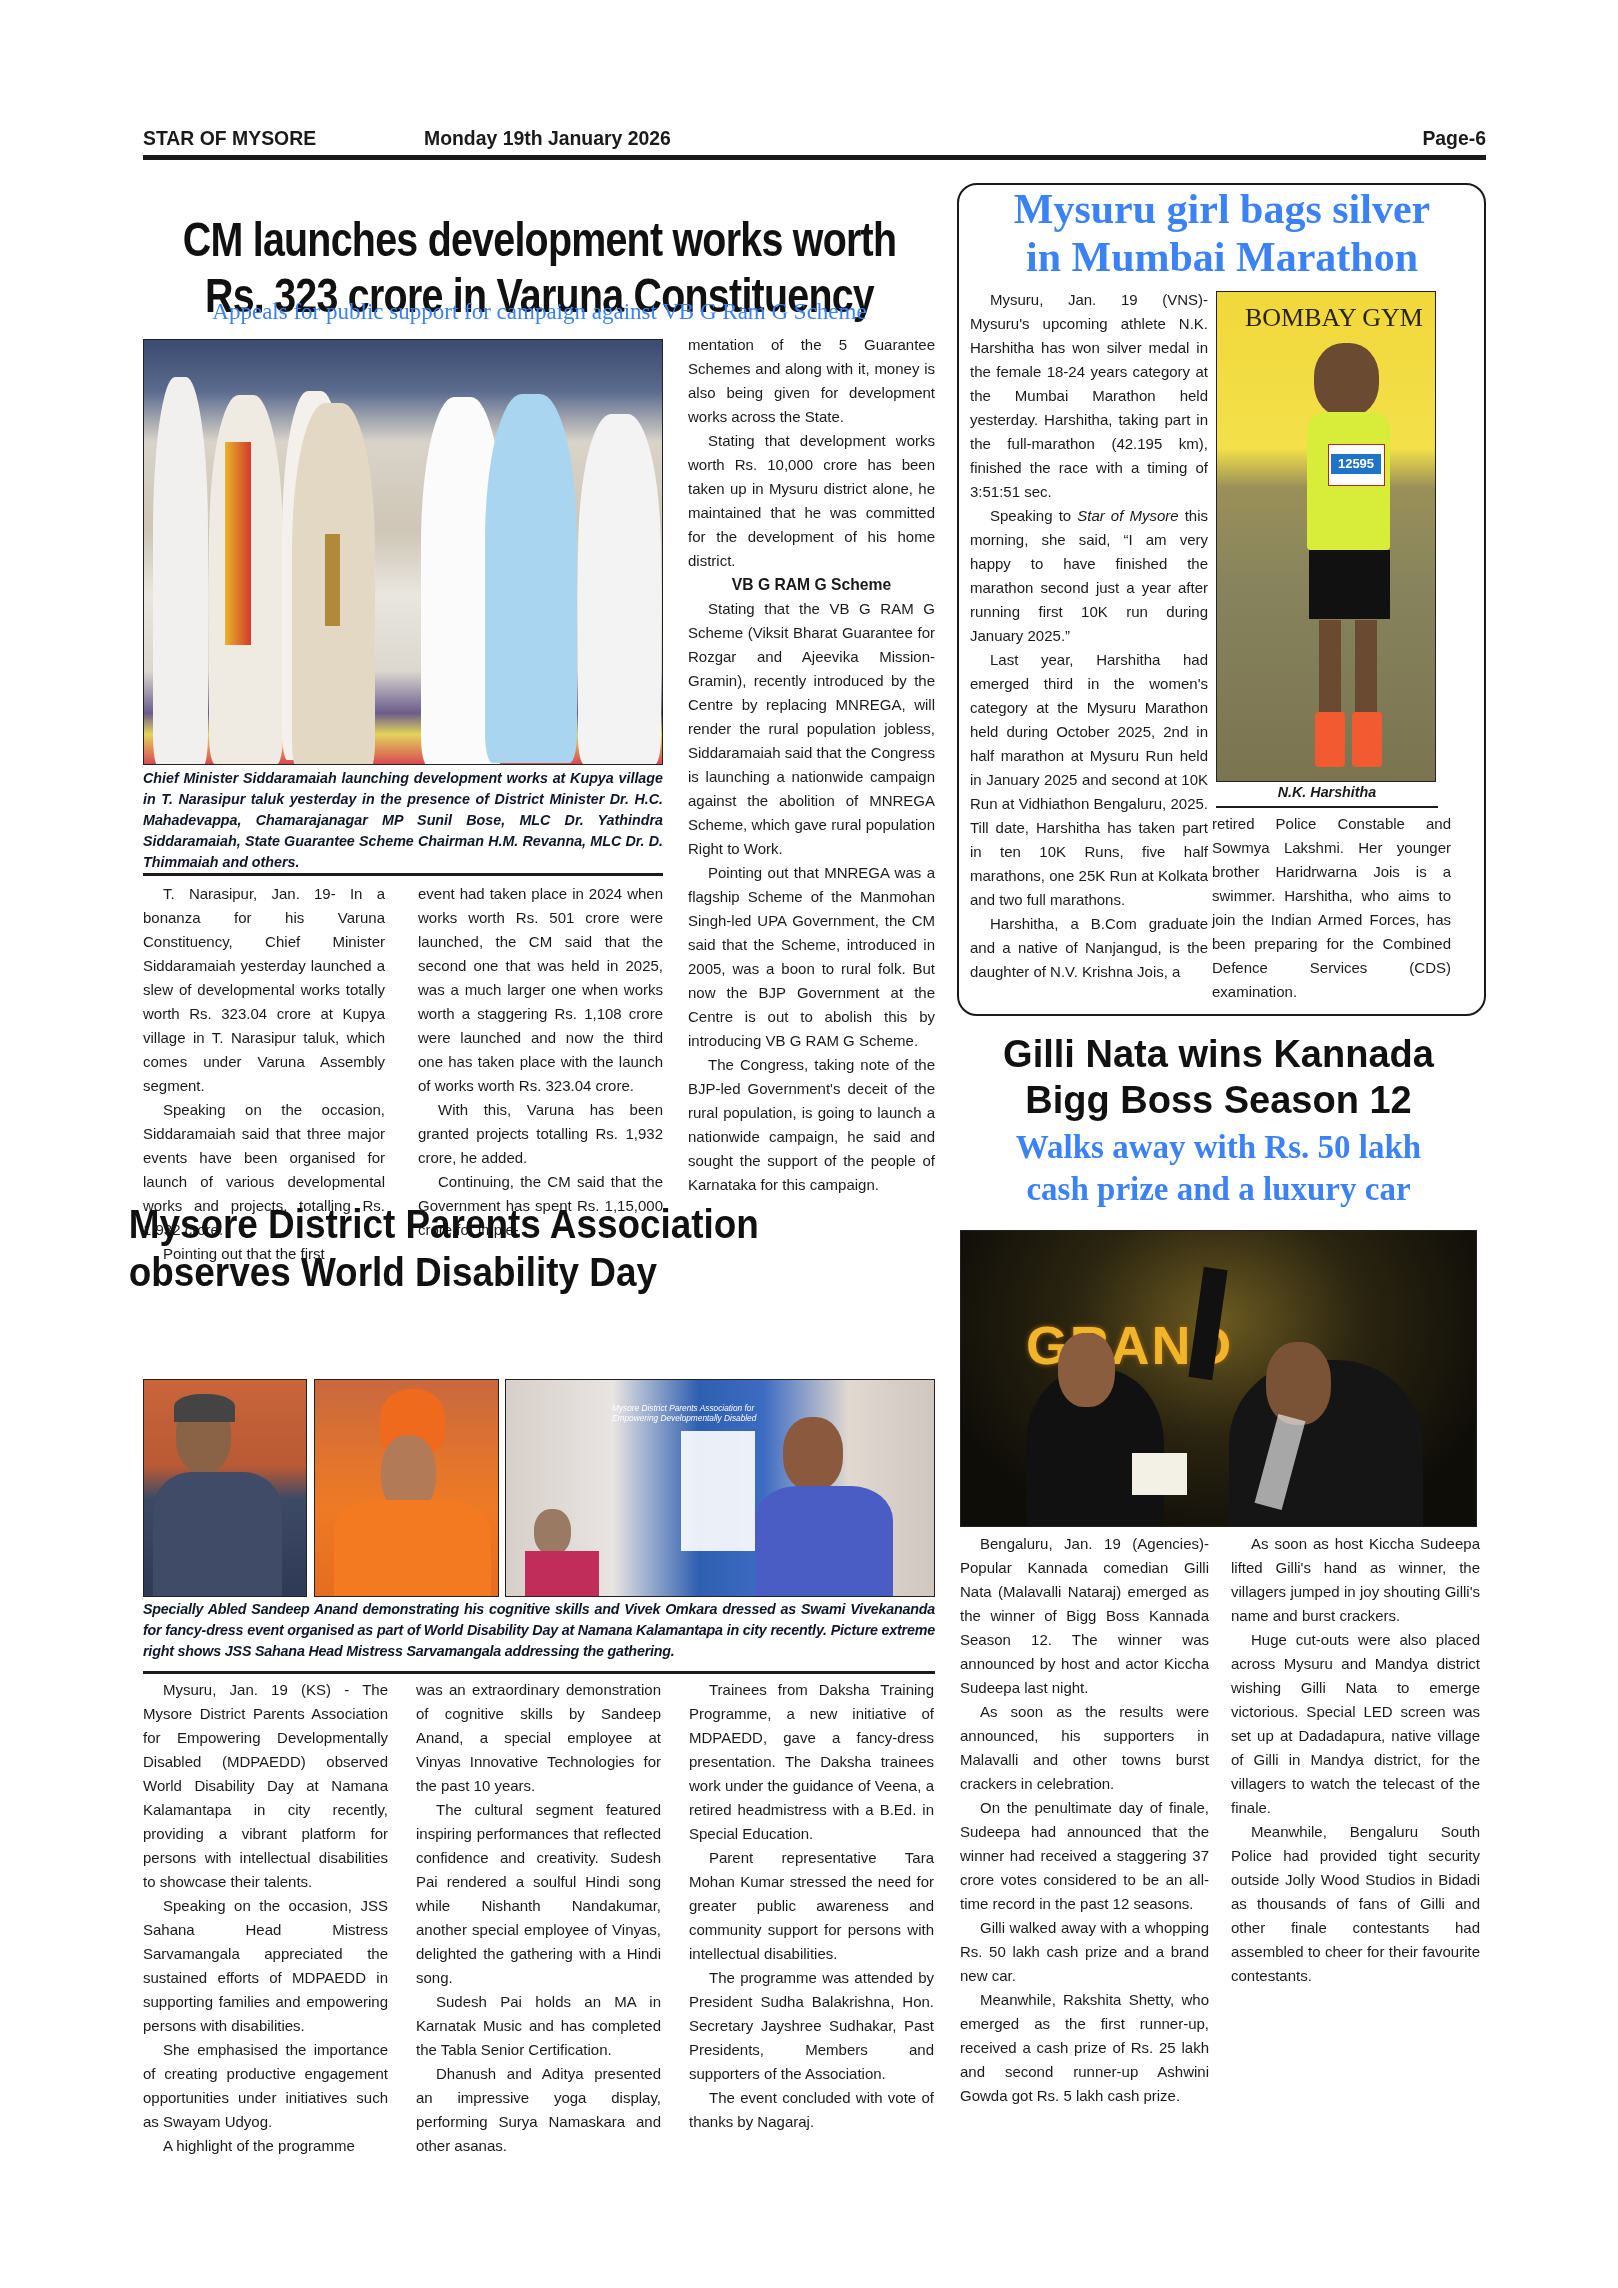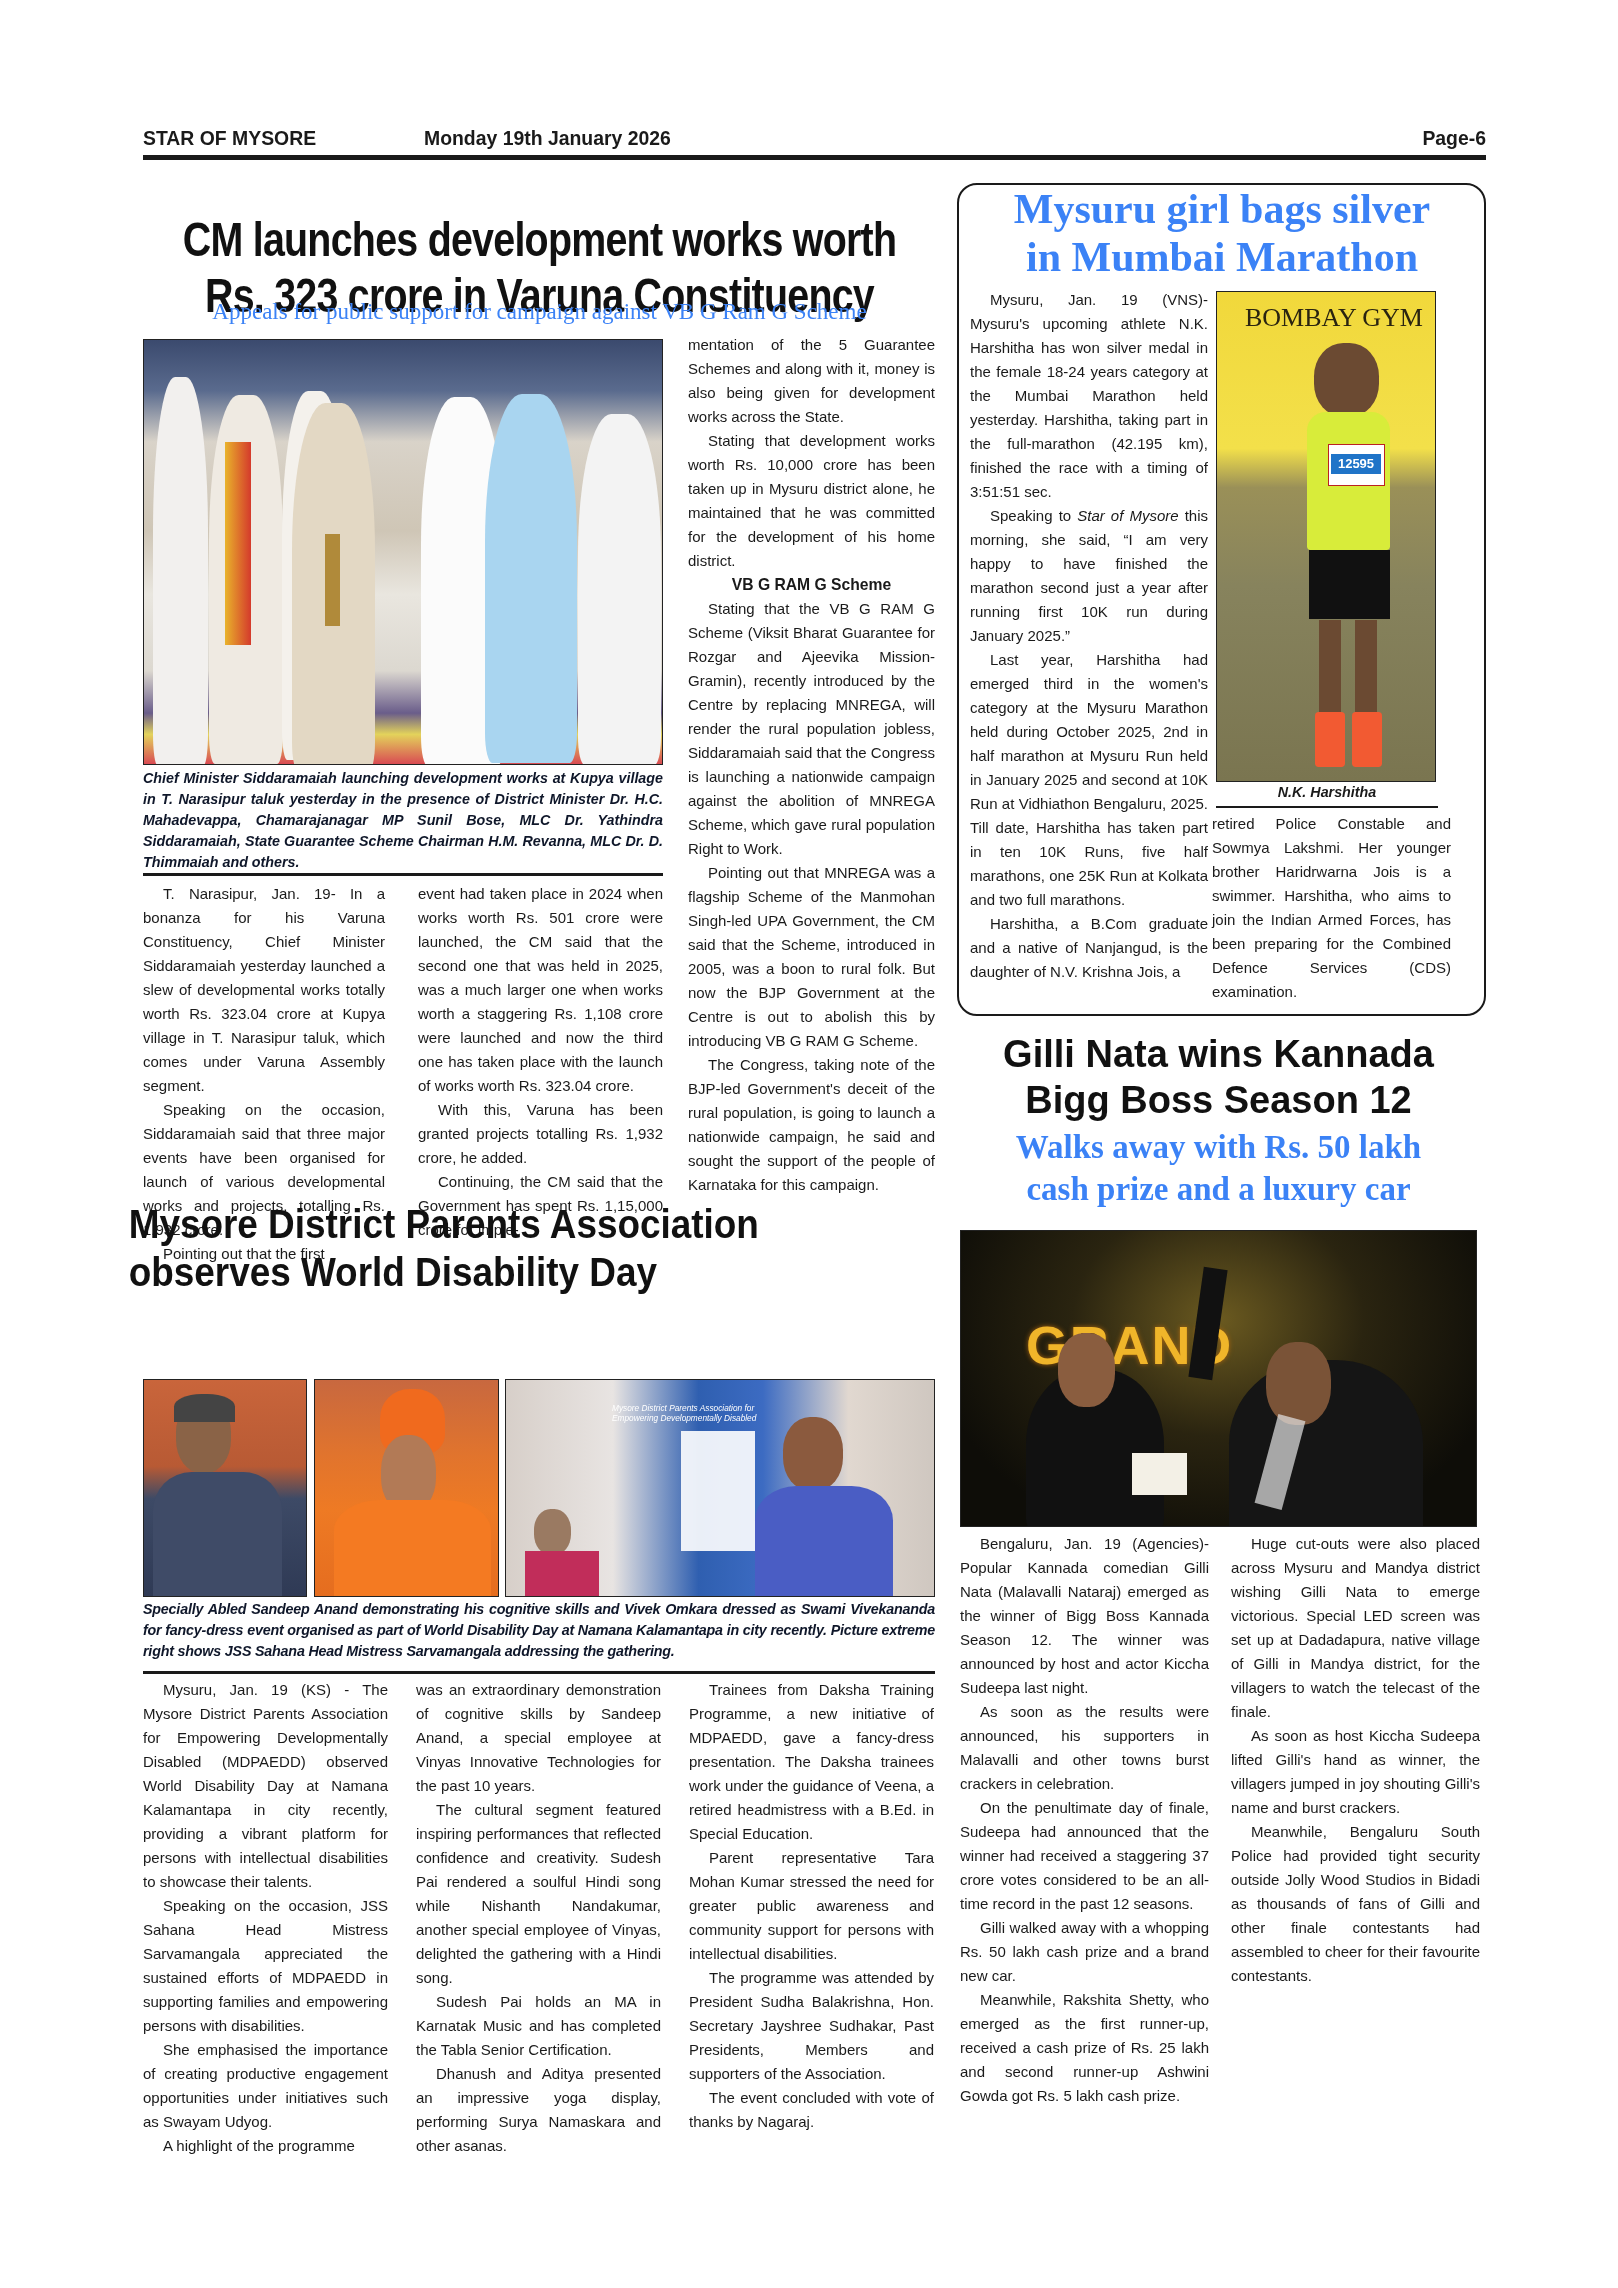--- a/index.html
+++ b/index.html
@@ -145,22 +145,22 @@
 </div>
 
 <div class="col" style="left:960px; top:1532px; width:249px; font-size:15px; line-height:24px;">
   <p>Bengaluru, Jan. 19 (Agencies)- Popular Kannada comedian Gilli Nata (Malavalli Nataraj) emerged as the winner of Bigg Boss Kannada Season 12. The winner was announced by host and actor Kiccha Sudeepa last night.</p>
   <p>As soon as the results were announced, his supporters in Malavalli and other towns burst crackers in celebration.</p>
   <p>On the penultimate day of finale, Sudeepa had announced that the winner had received a staggering 37 crore votes considered to be an all-time record in the past 12 seasons.</p>
   <p>Gilli walked away with a whopping Rs. 50 lakh cash prize and a brand new car.</p>
   <p>Meanwhile, Rakshita Shetty, who emerged as the first runner-up, received a cash prize of Rs. 25 lakh and second runner-up Ashwini Gowda got Rs. 5 lakh cash prize.</p>
 </div>
 <div class="col" style="left:1231px; top:1532px; width:249px; font-size:15px; line-height:24px;">
+  <p>As soon as host Kiccha Sudeepa lifted Gilli's hand as winner, the villagers jumped in joy shouting Gilli's name and burst crackers.</p>
   <p>Huge cut-outs were also placed across Mysuru and Mandya district wishing Gilli Nata to emerge victorious. Special LED screen was set up at Dadadapura, native village of Gilli in Mandya district, for the villagers to watch the telecast of the finale.</p>
-  <p>As soon as host Kiccha Sudeepa lifted Gilli's hand as winner, the villagers jumped in joy shouting Gilli's name and burst crackers.</p>
   <p>Meanwhile, Bengaluru South Police had provided tight security outside Jolly Wood Studios in Bidadi as thousands of fans of Gilli and other finale contestants had assembled to cheer for their favourite contestants.</p>
 </div>
 
 <div class="abs" style="left:138px; top:1200px; width:803px; text-align:left; font-weight:bold; font-size:41px; line-height:48px; color:#111;">
   <div style="transform:scaleX(0.9); white-space:nowrap; margin:0 -55px;">Mysore District Parents Association</div>
   <div style="transform:scaleX(0.9); white-space:nowrap; margin:0 -55px;">observes World Disability Day</div>
 </div>
 
 <div class="photo p4a" style="left:143px; top:1379px; width:164px; height:218px;">
   <div class="abs" style="left:32px; top:18.5px; width:55px; height:74px; border-radius:45%; background:#8a6347;"></div>

